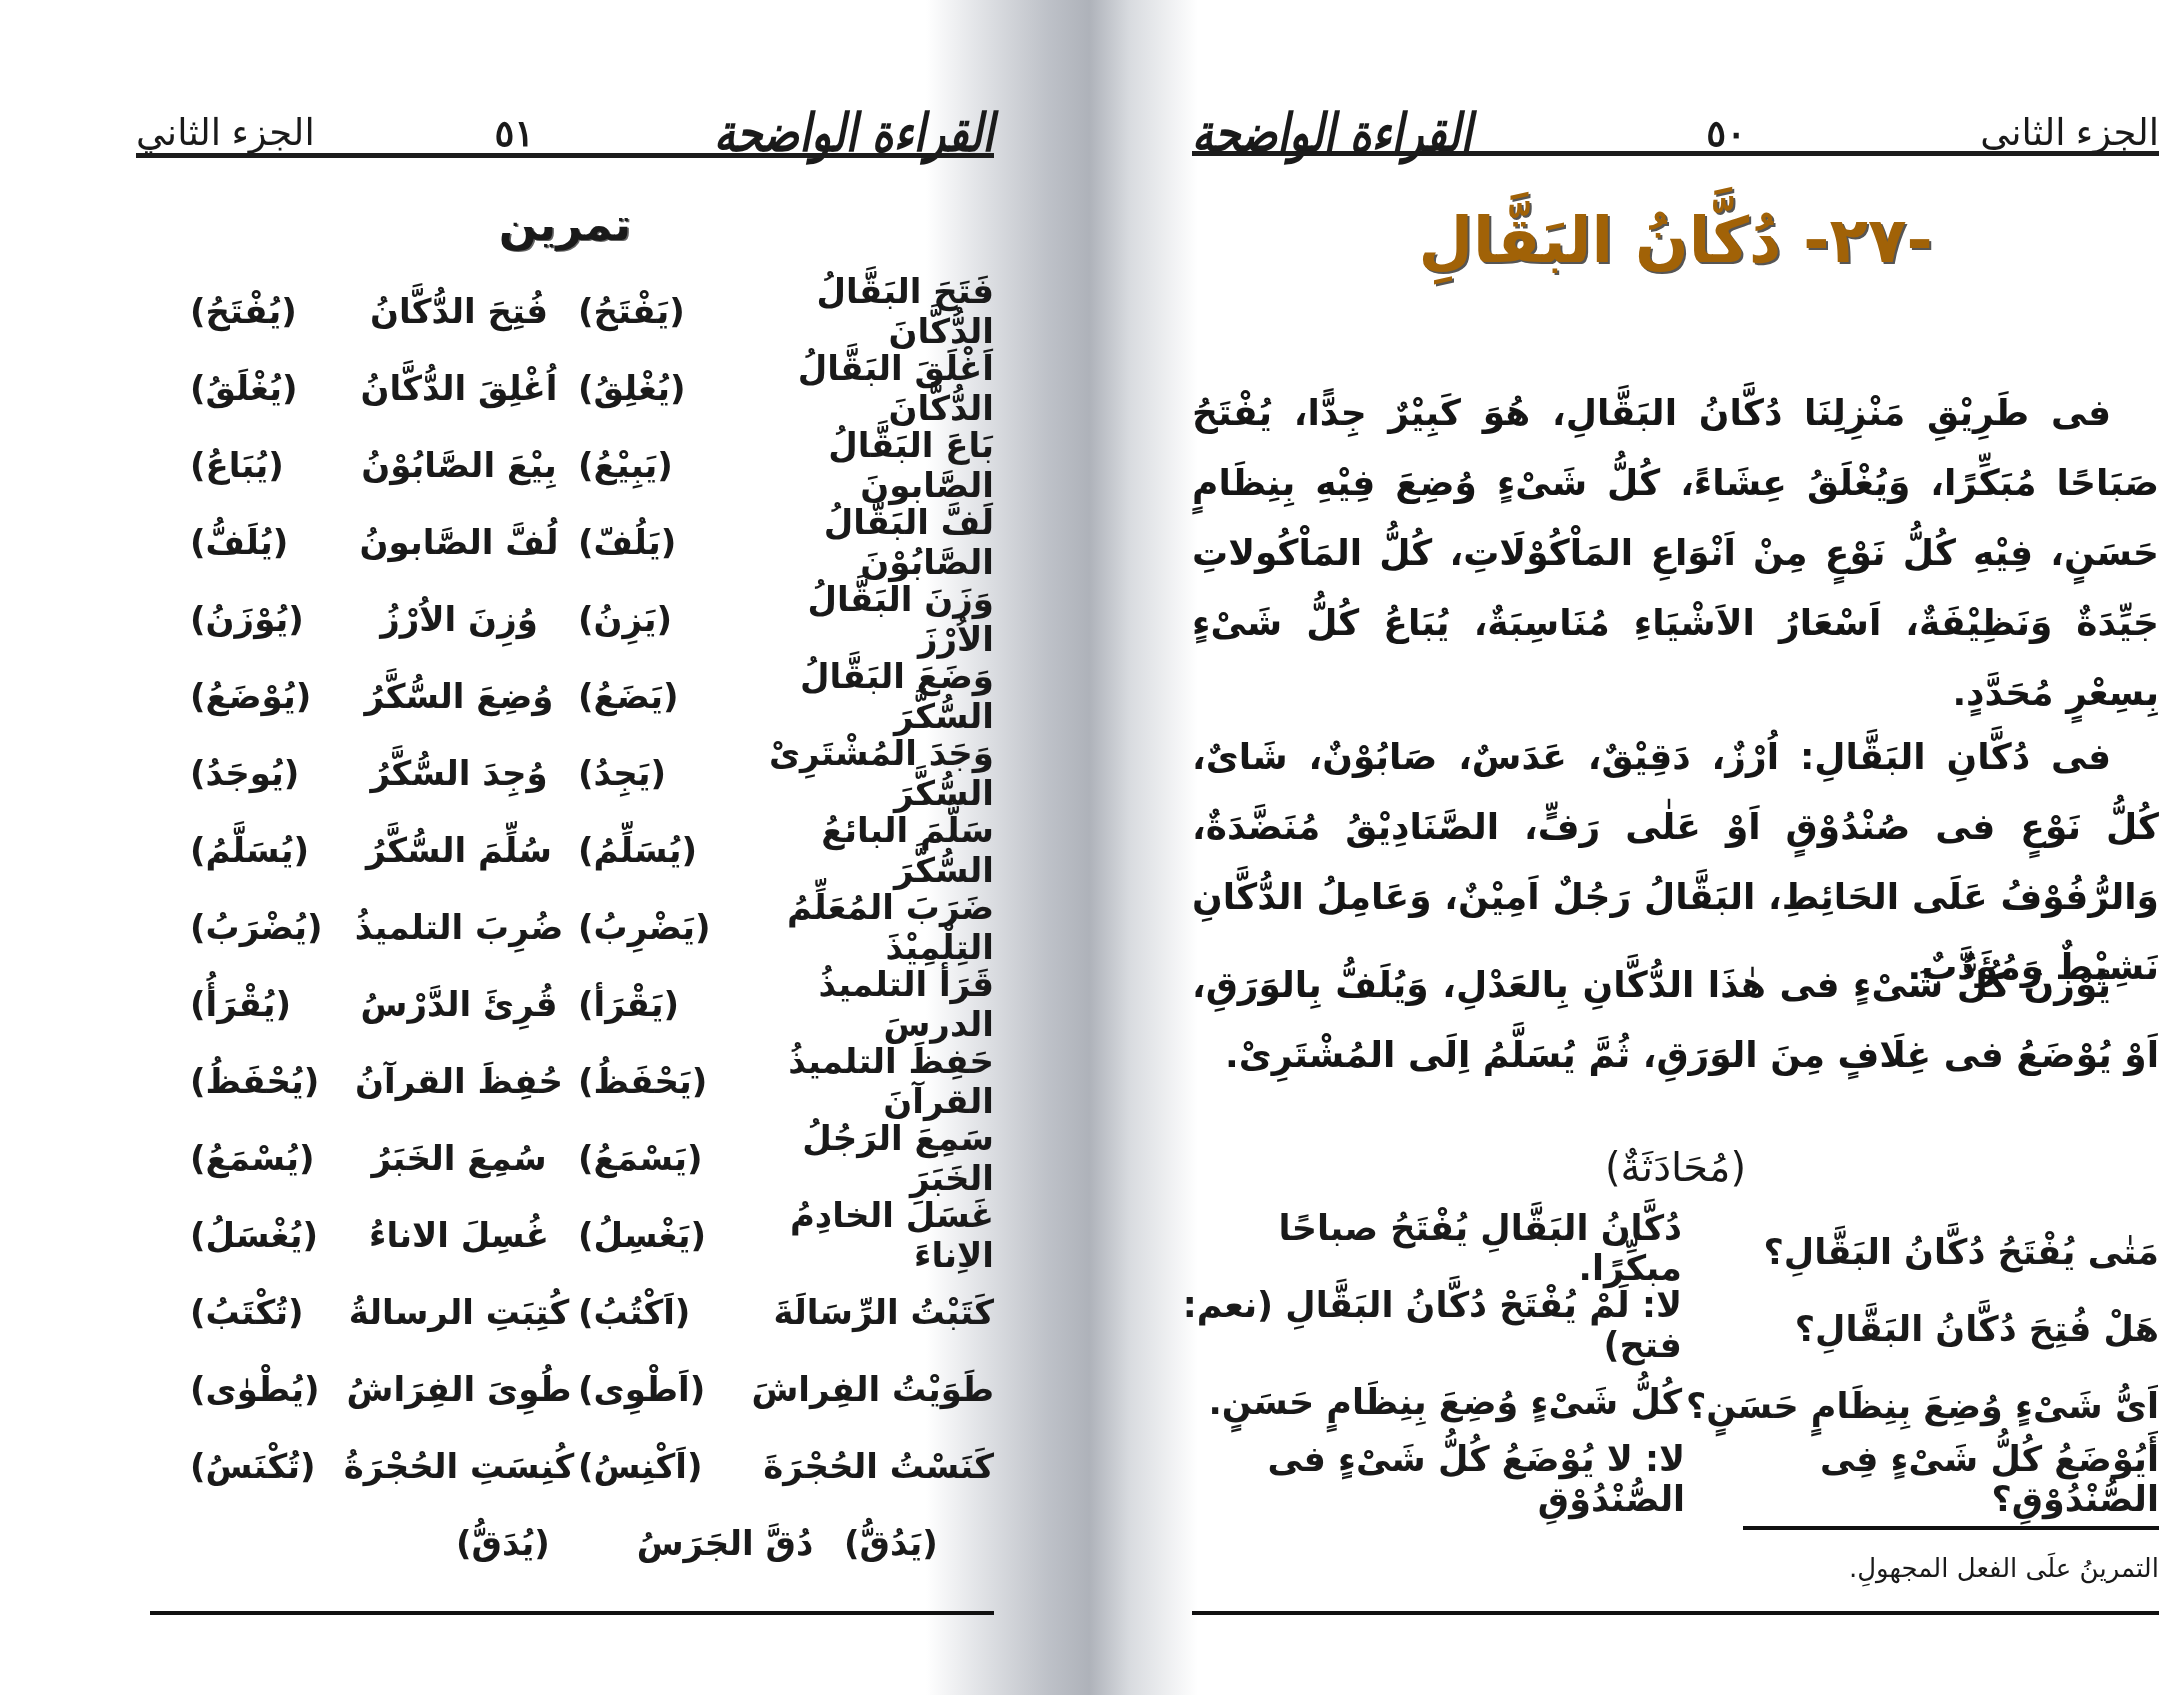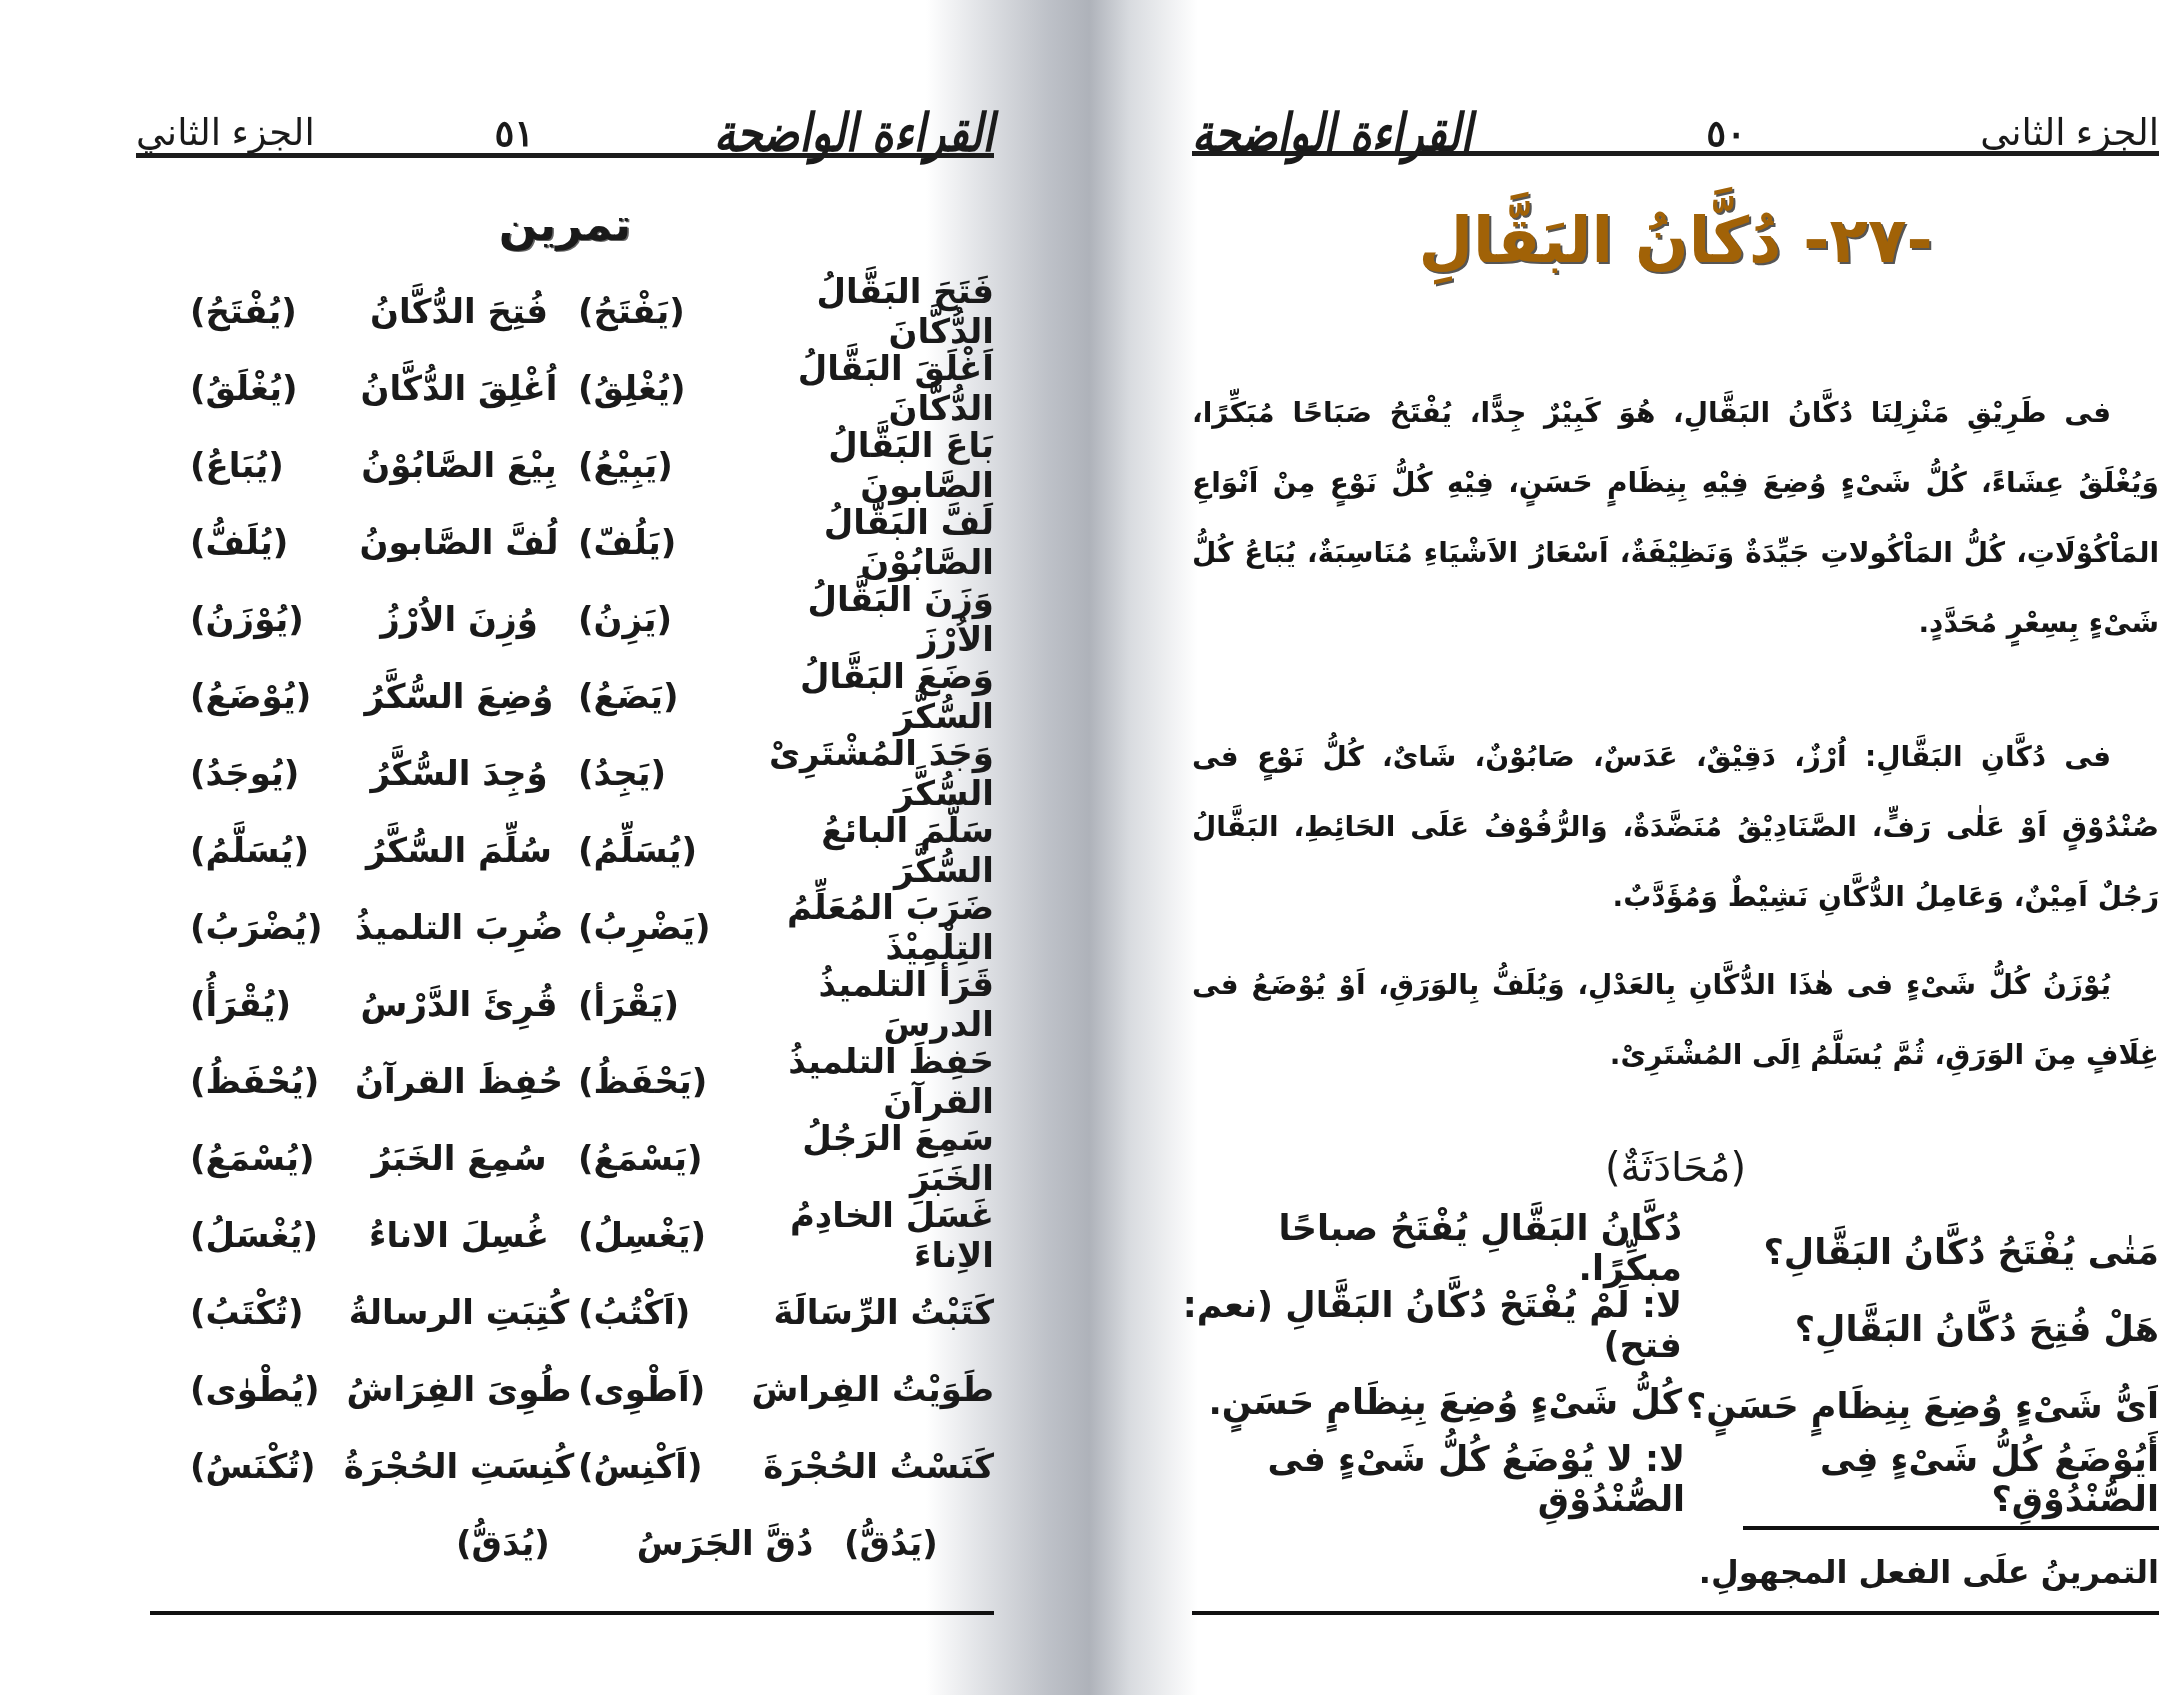--- a/index.html
+++ b/index.html
@@ -38,21 +38,21 @@
   }
   .page-right .head-rule { top:151px; }
 
   
   .lesson-title {
     position:absolute; top:204px; left:0; right:0; text-align:center;
     font-size:63px; font-weight:bold; color:#a16207;
     text-shadow:2px 2px 0 #555;
   }
   .para {
-    position:absolute; left:0; right:0; font-size:28px; line-height:70px;
+    position:absolute; left:0; right:0; font-size:36px; line-height:70px;
     text-align:justify; text-align-last:right; font-weight:bold; color:#161616;
   }
   .para1 { top:378px; text-indent:48px; }
   .para2 { top:722px; text-indent:48px; }
   .para3 { top:950px; text-indent:48px; }
   .dialog-title {
     position:absolute; top:1144px; left:0; right:0; text-align:center;
     font-size:40px; font-weight:normal;
   }
   .dialog {
@@ -62,21 +62,21 @@
     display:flex; direction:rtl; height:77px; align-items:center;
     font-size:35px; font-weight:bold;
   }
   .dq { width:477px;margin-top:8px; }
   .da { flex:1; }
   .dialog-row.inline { }
   .foot-short {
     position:absolute; top:1526px; right:0; width:416px; height:4.1px; background:#111;
   }
   .footnote {
-    position:absolute; top:1553px; right:0; font-size:32px; font-weight:bold;
+    position:absolute; top:1553px; right:0; font-size:26px; font-weight:normal;
   }
   .foot-rule {
     position:absolute; top:1611px; left:0; right:0; height:4.1px; background:#111;
   }
 
   
   .ex-title {
     position:absolute; top:198px; left:0; right:0; text-align:center;
     font-size:45px; font-weight:bold; text-shadow:1.4px 1.4px 0 #666;
   }

